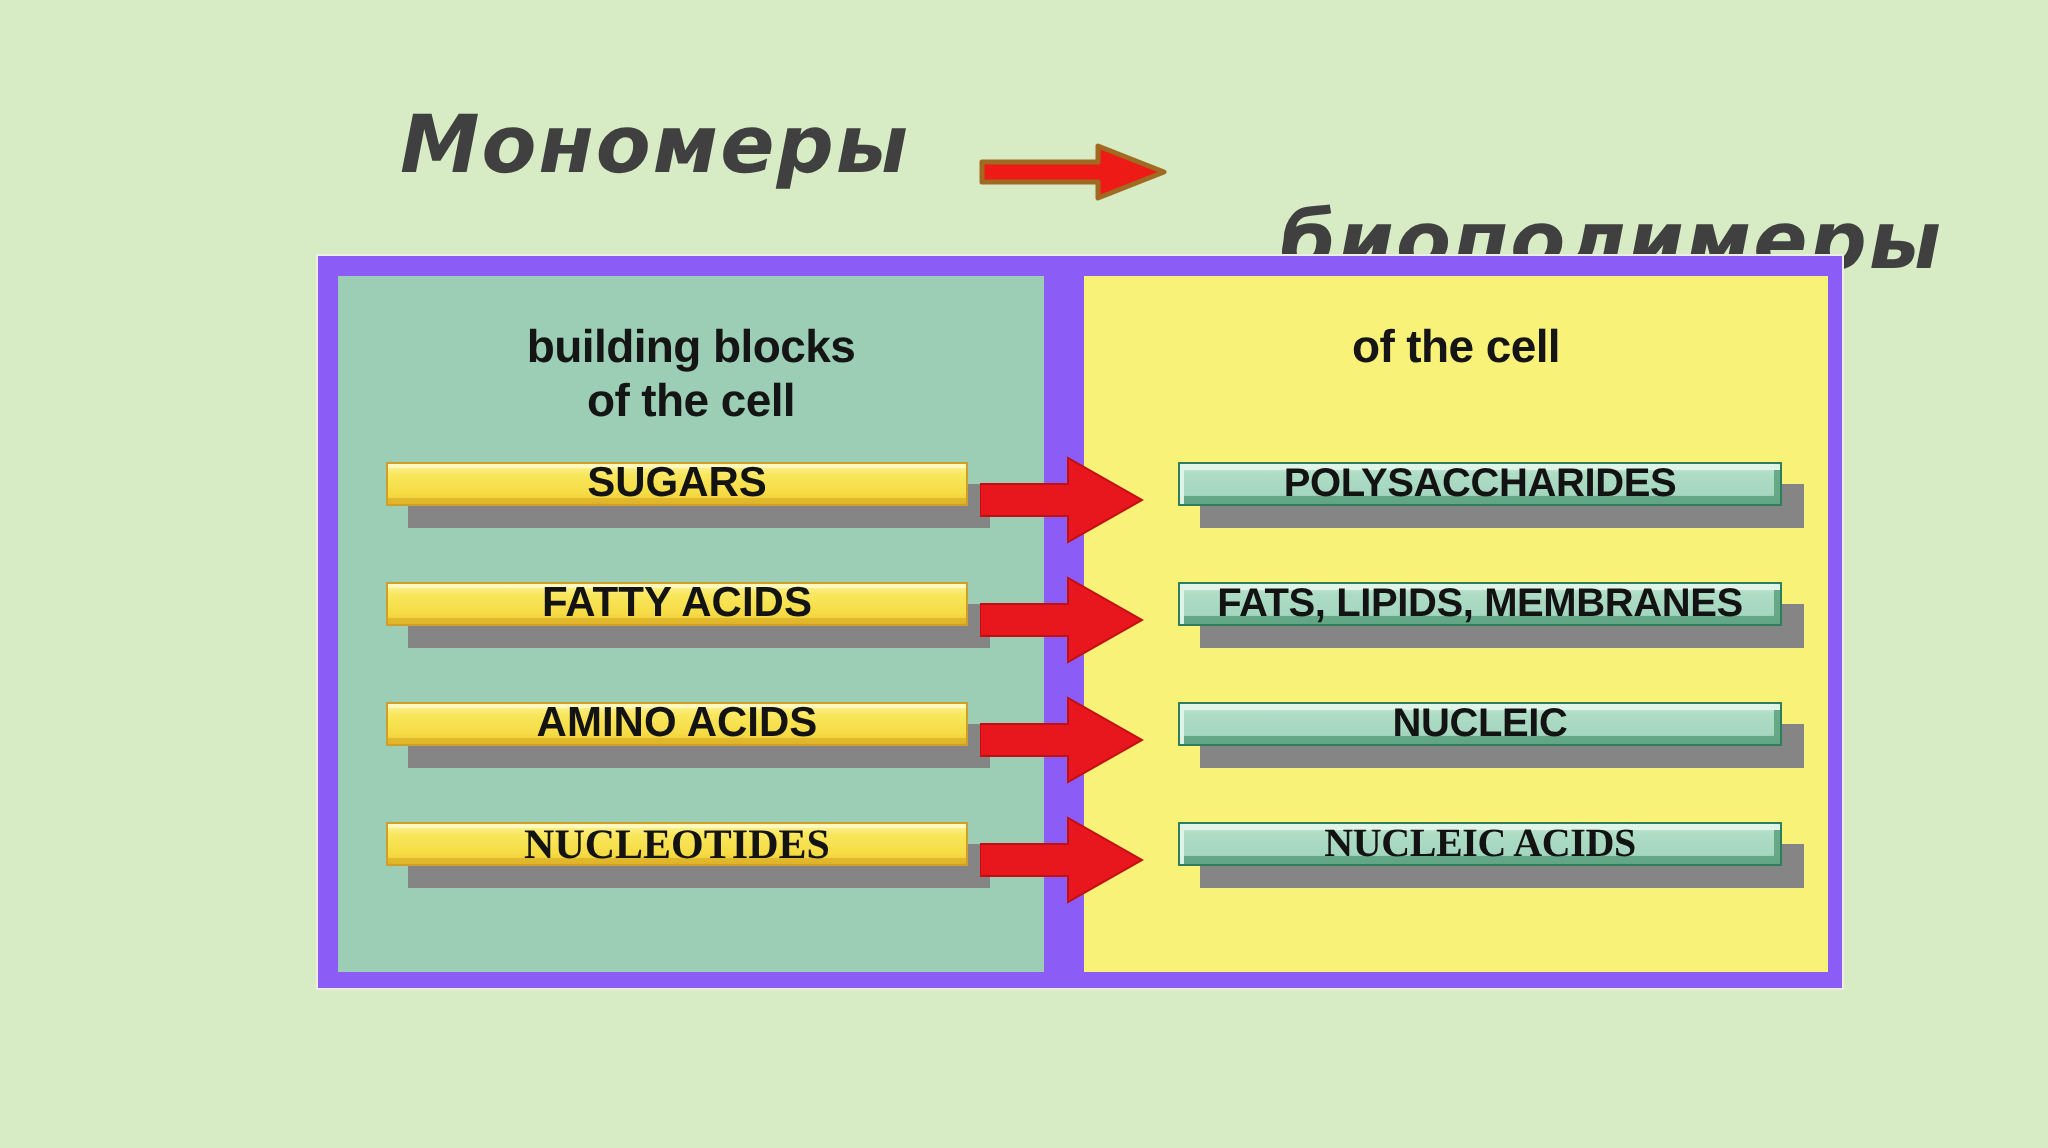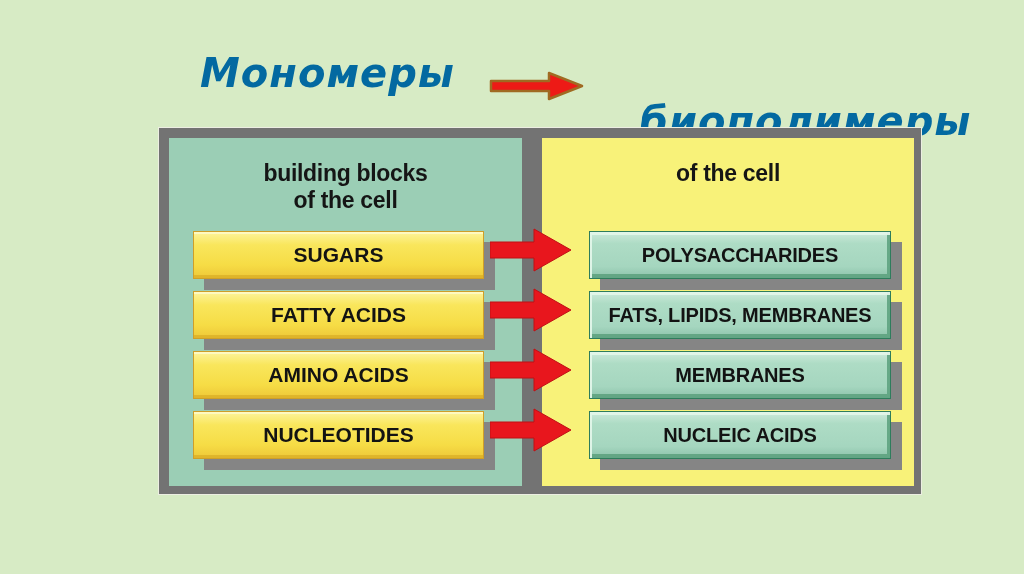--- a/index.html
+++ b/index.html
@@ -12,39 +12,39 @@
   }
 
   
   .header-label {
     position: absolute;
     top: 50px;
     font-family: "DejaVu Sans", sans-serif;
     font-style: italic;
     font-weight: bold;
     font-size: 40px;
-    color: #0369a1;
+    color: #404040;
     text-align: center;
     letter-spacing: 1px;
     white-space: nowrap;
   }
   .header-label.left  { left: 200px; width: 240px; }
   .header-label.right { left: 640px; width: 280px; margin-top: 48px; }
   .header-arrow {
     position: absolute;
     left: 489px; top: 70px;
     width: 96px; height: 32px;
   }
 
   
   .frame {
     position: absolute;
     left: 158px; top: 127px;
     width: 764px; height: 368px;
-    background: #737373;
+    background: #8b5cf6;
     border: 1px solid #eceee2;
     box-sizing: border-box;
   }
   .panel {
     position: absolute;
     top: 10px; height: 348px;
   }
   .panel.left  { left: 10px;  width: 353px; background: #9bceb5; }
   .panel.right { left: 383px; width: 372px; background: #f8f279; }
 
@@ -54,21 +54,21 @@
     font-weight: bold;
     font-size: 23px;
     line-height: 27px;
     color: #151515;
     letter-spacing: -0.3px;
   }
 
   
   .box {
     position: absolute;
-    height: 48px;
+    height: 22px;
     box-sizing: border-box;
     display: flex;
     align-items: center;
     justify-content: center;
     font-weight: bold;
     color: #131313;
     white-space: nowrap;
   }
   .box.yellow {
     left: 34px; width: 291px;
@@ -85,21 +85,21 @@
     letter-spacing: -0.2px;
     background: linear-gradient(180deg, #cdeadb 0%, #aedcc5 25%, #a5d6bf 75%, #8cc3aa 100%);
     border: 1px solid #2e7d5c;
     box-shadow: 11px 11px 0 #858585,
                 inset 2px 3px 0 rgba(225, 245, 233, 0.95),
                 inset -3px -4px 0 rgba(90, 160, 125, 0.85);
   }
   .row-top-0 { top: 103px; }
   .row-top-1 { top: 163px; }
   .row-top-2 { top: 223px; text-align: center; }
-  .row-top-3 { top: 283px; }
+  .row-top-3 { top: 283px; font-family: Liberation Serif, serif; }
 
   
   .row-arrow {
     position: absolute;
     left: 331px;
     width: 82px; height: 46px;
     z-index: 5;
   }
   .arrow-top-0 { top: 99px; }
   .arrow-top-1 { top: 159px; }
@@ -132,21 +132,21 @@
     </div>
   </div>
 
   <div class="box yellow row-top-0">SUGARS</div>
   <div class="box yellow row-top-1">FATTY ACIDS</div>
   <div class="box yellow row-top-2">AMINO ACIDS</div>
   <div class="box yellow row-top-3">NUCLEOTIDES</div>
 
   <div class="box teal row-top-0">POLYSACCHARIDES</div>
   <div class="box teal row-top-1">FATS, LIPIDS, MEMBRANES</div>
-  <div class="box teal row-top-2">MEMBRANES</div>
+  <div class="box teal row-top-2">NUCLEIC</div>
   <div class="box teal row-top-3">NUCLEIC ACIDS</div>
 
   <svg class="row-arrow arrow-top-0" viewBox="0 0 82 46">
     <polygon points="0,15 44,15 44,2 81,23 44,44 44,31 0,31" fill="#e8161d" stroke="#c01014" stroke-width="1"></polygon>
   </svg>
   <svg class="row-arrow arrow-top-1" viewBox="0 0 82 46">
     <polygon points="0,15 44,15 44,2 81,23 44,44 44,31 0,31" fill="#e8161d" stroke="#c01014" stroke-width="1"></polygon>
   </svg>
   <svg class="row-arrow arrow-top-2" viewBox="0 0 82 46">
     <polygon points="0,15 44,15 44,2 81,23 44,44 44,31 0,31" fill="#e8161d" stroke="#c01014" stroke-width="1"></polygon>

